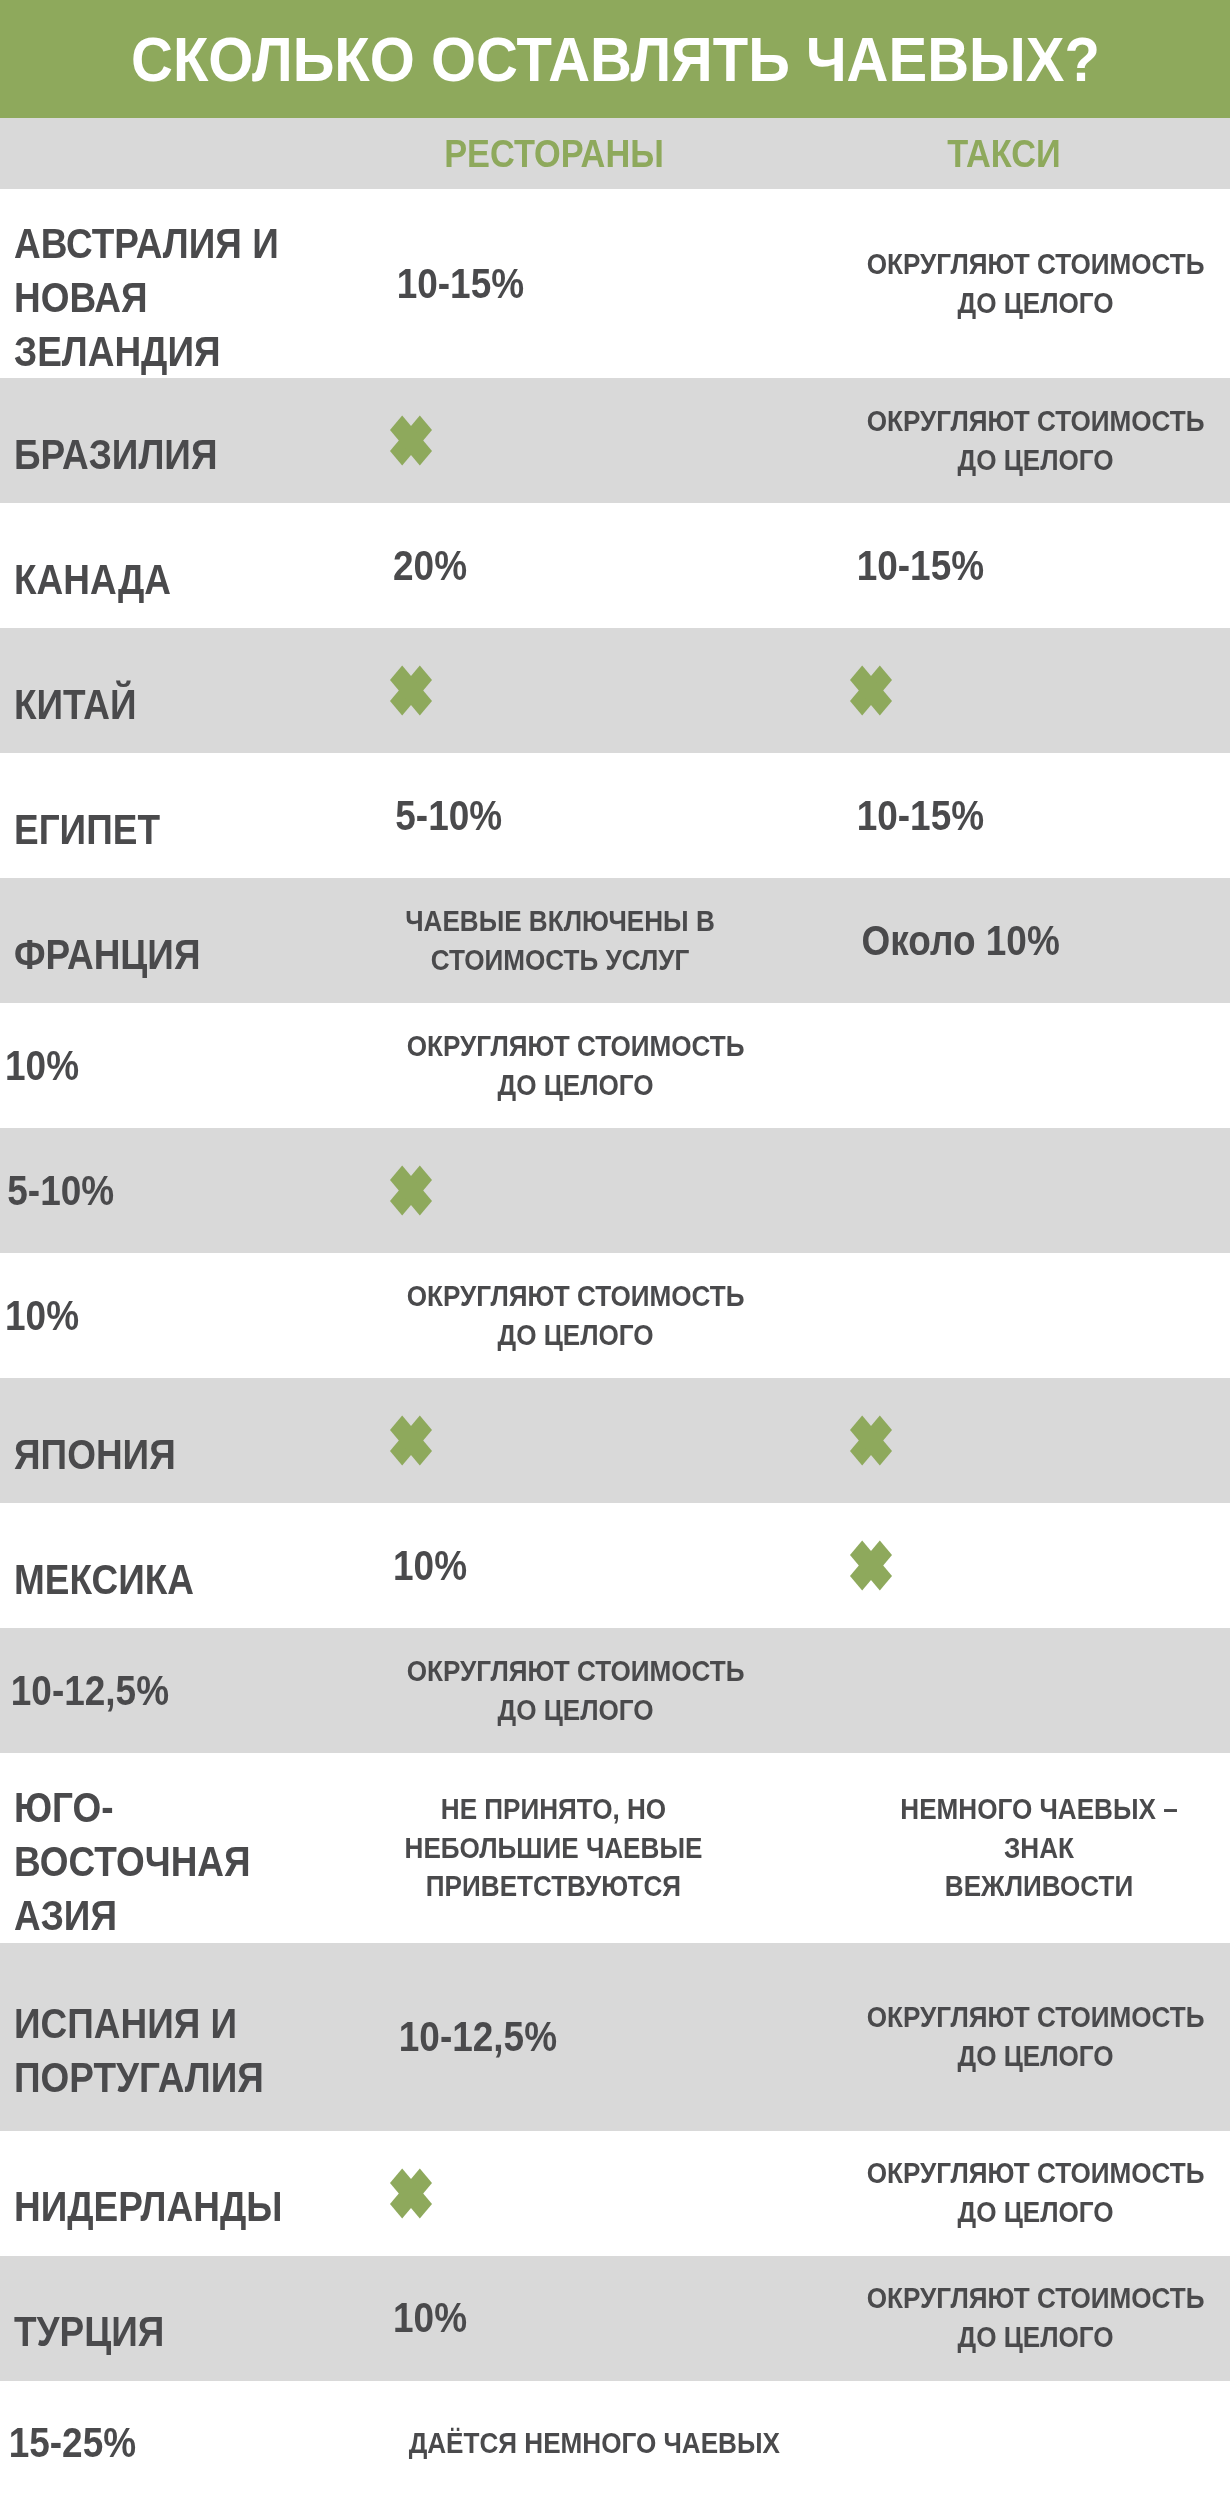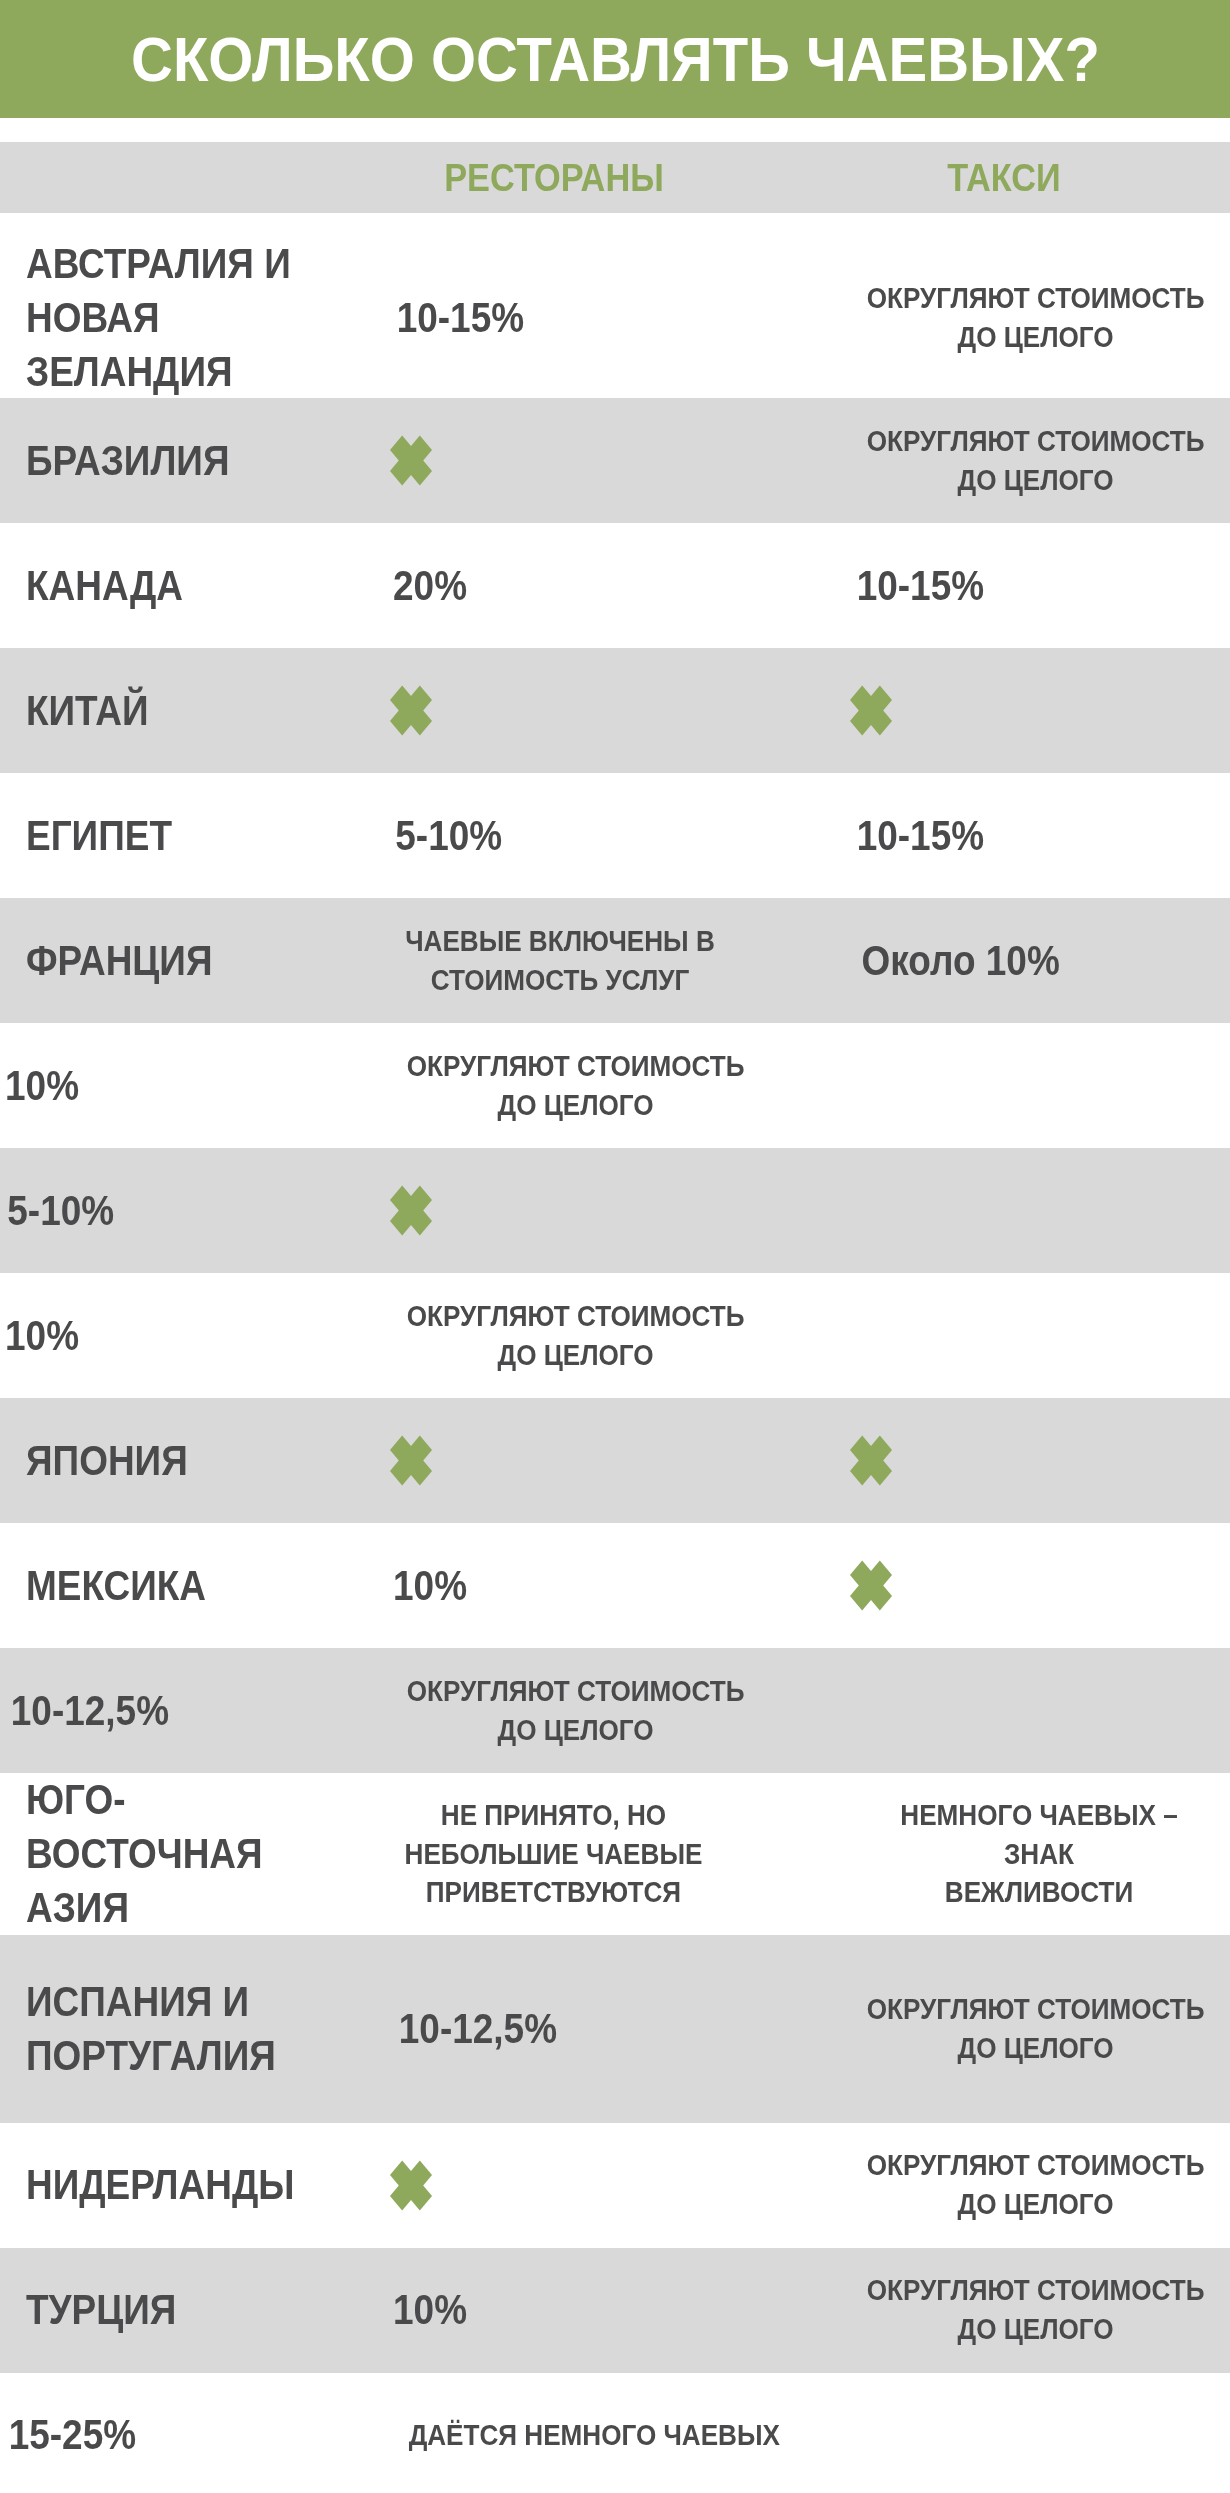--- a/index.html
+++ b/index.html
@@ -9,21 +9,21 @@
     --black:#1a1a1a;
     --white:#ffffff;
   }
   *{box-sizing:border-box;}
   html,body{margin:0;padding:0;}
   body{
     width:1230px;height:2493px;overflow:hidden;
     background:var(--white);
     font-family:"Liberation Sans", sans-serif;
   }
-  .page{width:1230px;height:2493px;display:flex;flex-direction:column;gap:24px;}
+  .page{width:1230px;height:2493px;display:flex;flex-direction:column;}
 
   
   .titlebar{
     height:118px;background:var(--green);
     display:flex;align-items:center;justify-content:center;flex:0 0 auto;
   }
   .title{
     margin:0;color:#fff;font-size:63px;font-weight:bold;white-space:nowrap;
     transform:scaleX(0.92);letter-spacing:0;
   }
@@ -42,21 +42,21 @@
   .row{
     display:grid;grid-template-columns:388px 460px 382px;
     min-height:125px;align-items:center;background:var(--white);
   }
   .row:nth-child(even){background:var(--gray);}
   .row:nth-child(14){min-height:188px;}
   .cell{
     display:flex;justify-content:flex-start;align-items:center;text-align:center;
     color:var(--dark);font-weight:bold;
   }
-  .cell.country{justify-content:flex-start;text-align:left;padding-left:26px;}
+  .cell.country{justify-content:flex-start;text-align:left;padding-left:14px;margin-top:28px;}
   .country-text{
     font-size:42px;line-height:1.28;white-space:pre-line;
     transform:scaleX(0.88);transform-origin:left center;
   }
   .value-text{font-size:42px;white-space:pre-line;transform:scaleX(0.88);}
   .note-text{font-size:29px;line-height:1.33;white-space:pre-line;transform:scaleX(0.9);}
   .cross-icon{width:46px;height:55px;display:block;}
 
   
   .footer{flex:1 1 auto;position:relative;background:var(--white);}

